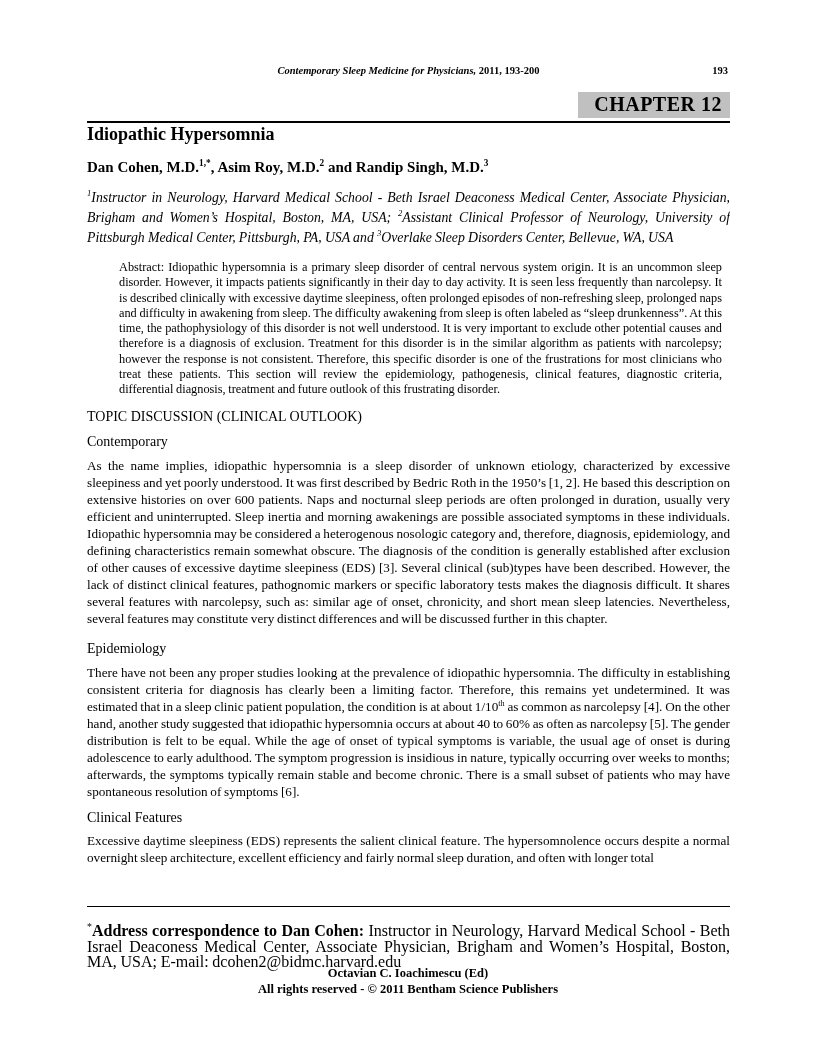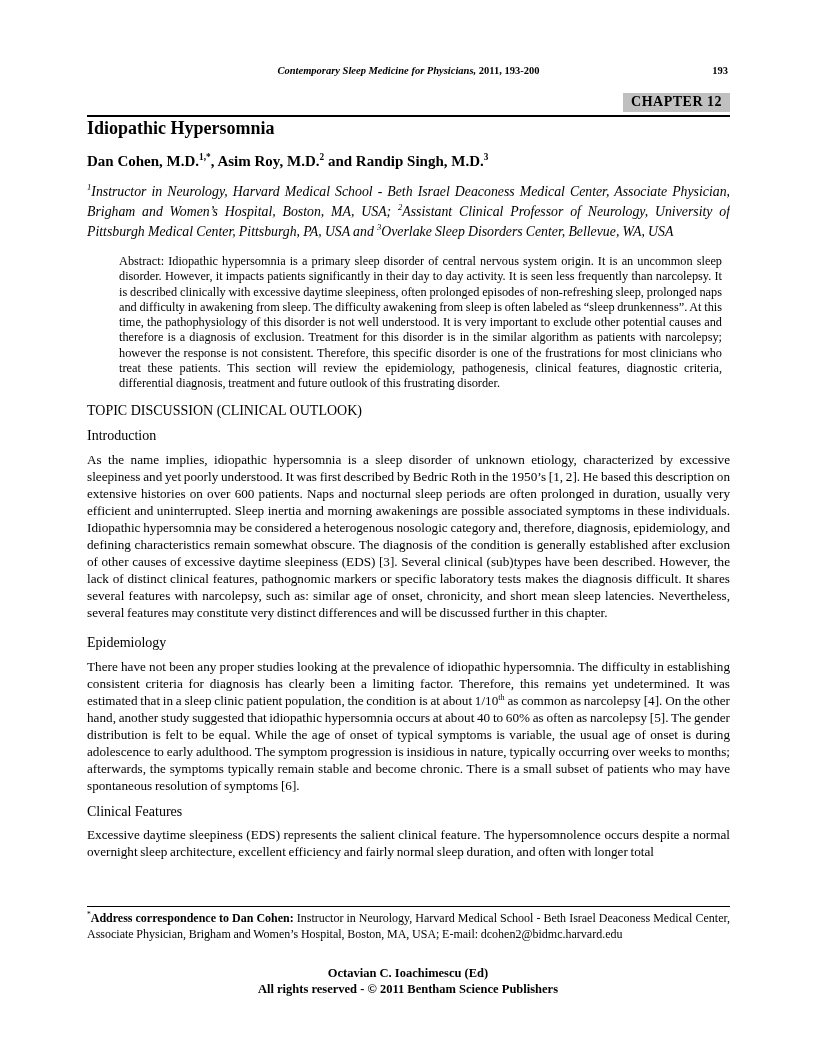--- a/index.html
+++ b/index.html
@@ -28,24 +28,24 @@
   
   .chapter-row {
     margin-top:15px;
     text-align:right;
     border-bottom:2px solid #000;
     padding-bottom:3px;
   }
   .chapter-badge {
     display:inline-block;
     background:#c0c0c0;
-    font-size:14px;
+    font-size:20px;
     font-weight:bold;
     letter-spacing:0.5px;
-    padding:1px 8px 2px 8px;
+    padding:1px 8px 2px 16px;
   }
   
   .article-title { margin-top:0; font-size:18px; font-weight:bold; line-height:22px; }
   .authors { margin-top:13px; font-size:15px; font-weight:bold; line-height:18px; }
   .sup { font-size:0.62em; vertical-align:super; line-height:0; }
   .affiliations {
     margin-top:12px;
     font-style:italic;
     font-size:13.8px;
     line-height:20px;
@@ -76,22 +76,22 @@
   }
   .p-intro { margin-top:7px; }
   .p-epi   { margin-top:7px; }
   .p-clin  { margin-top:6px; }
   
   .footnote {
     position:absolute;
     left:87px; top:906px;
     width:643px;
     border-top:1.5px solid #000;
-    padding-top:4px;
-    font-size:12px;
+    padding-top:16px;
+    font-size:16px;
     line-height:15.5px;
     text-align:justify;
     word-spacing:-0.3px;
   }
   .footnote-label { font-weight:bold; }
   
   .page-footer {
     position:absolute;
     left:0; right:0; top:965px;
     text-align:center;
@@ -127,21 +127,21 @@
     <div class="affiliations">
       <span class="sup">1</span><span>Instructor in Neurology, Harvard Medical School - Beth Israel Deaconess Medical Center, Associate Physician, Brigham and Women’s Hospital, Boston, MA, USA; </span><span class="sup">2</span><span>Assistant Clinical Professor of Neurology, University of Pittsburgh Medical Center, Pittsburgh, PA, USA and </span><span class="sup">3</span><span>Overlake Sleep Disorders Center, Bellevue, WA, USA</span>
     </div>
 
     <div class="abstract">
       <span class="abstract-label">Abstract:</span><span> Idiopathic hypersomnia is a primary sleep disorder of central nervous system origin. It is an uncommon sleep disorder. However, it impacts patients significantly in their day to day activity. It is seen less frequently than narcolepsy. It is described clinically with excessive daytime sleepiness, often prolonged episodes of non-refreshing sleep, prolonged naps and difficulty in awakening from sleep. The difficulty awakening from sleep is often labeled as “sleep drunkenness”. At this time, the pathophysiology of this disorder is not well understood. It is very important to exclude other potential causes and therefore is a diagnosis of exclusion. Treatment for this disorder is in the similar algorithm as patients with narcolepsy; however the response is not consistent. Therefore, this specific disorder is one of the frustrations for most clinicians who treat these patients. This section will review the epidemiology, pathogenesis, clinical features, diagnostic criteria, differential diagnosis, treatment and future outlook of this frustrating disorder.</span>
     </div>
 
     <div class="sec-heading h-topic">TOPIC DISCUSSION (CLINICAL OUTLOOK)</div>
 
-    <div class="sec-heading h-intro">Introduction</div>
+    <div class="sec-heading h-intro">Contemporary</div>
     <p class="body-para p-intro">As the name implies, idiopathic hypersomnia is a sleep disorder of unknown etiology, characterized by excessive sleepiness and yet poorly understood. It was first described by Bedric Roth in the 1950’s [1, 2]. He based this description on extensive histories on over 600 patients. Naps and nocturnal sleep periods are often prolonged in duration, usually very efficient and uninterrupted. Sleep inertia and morning awakenings are possible associated symptoms in these individuals. Idiopathic hypersomnia may be considered a heterogenous nosologic category and, therefore, diagnosis, epidemiology, and defining characteristics remain somewhat obscure. The diagnosis of the condition is generally established after exclusion of other causes of excessive daytime sleepiness (EDS) [3]. Several clinical (sub)types have been described. However, the lack of distinct clinical features, pathognomic markers or specific laboratory tests makes the diagnosis difficult. It shares several features with narcolepsy, such as: similar age of onset, chronicity, and short mean sleep latencies. Nevertheless, several features may constitute very distinct differences and will be discussed further in this chapter.</p>
 
     <div class="sec-heading h-epi">Epidemiology</div>
     <p class="body-para p-epi">
       <span>There have not been any proper studies looking at the prevalence of idiopathic hypersomnia. The difficulty in establishing consistent criteria for diagnosis has clearly been a limiting factor. Therefore, this remains yet undetermined. It was estimated that in a sleep clinic patient population, the condition is at about 1/10</span><span class="sup">th</span><span> as common as narcolepsy [4]. On the other hand, another study suggested that idiopathic hypersomnia occurs at about 40 to 60% as often as narcolepsy [5]. The gender distribution is felt to be equal. While the age of onset of typical symptoms is variable, the usual age of onset is during adolescence to early adulthood. The symptom progression is insidious in nature, typically occurring over weeks to months; afterwards, the symptoms typically remain stable and become chronic. There is a small subset of patients who may have spontaneous resolution of symptoms [6].</span>
     </p>
 
     <div class="sec-heading h-clin">Clinical Features</div>
     <p class="body-para p-clin">Excessive daytime sleepiness (EDS) represents the salient clinical feature. The hypersomnolence occurs despite a normal overnight sleep architecture, excellent efficiency and fairly normal sleep duration, and often with longer total</p>
 

